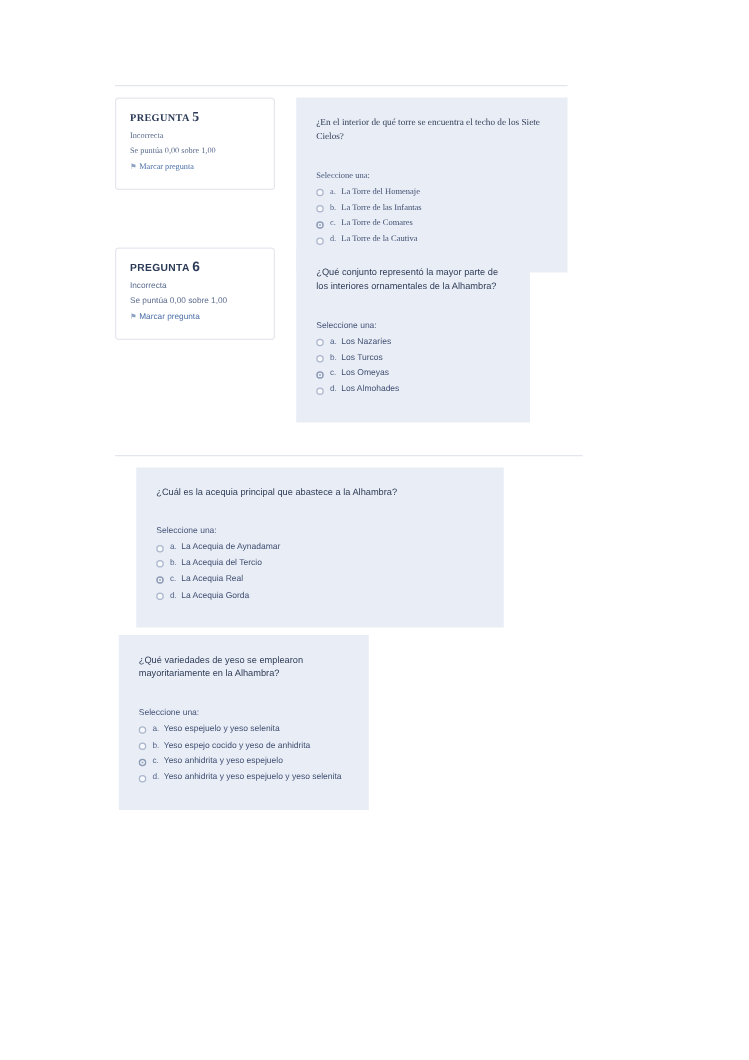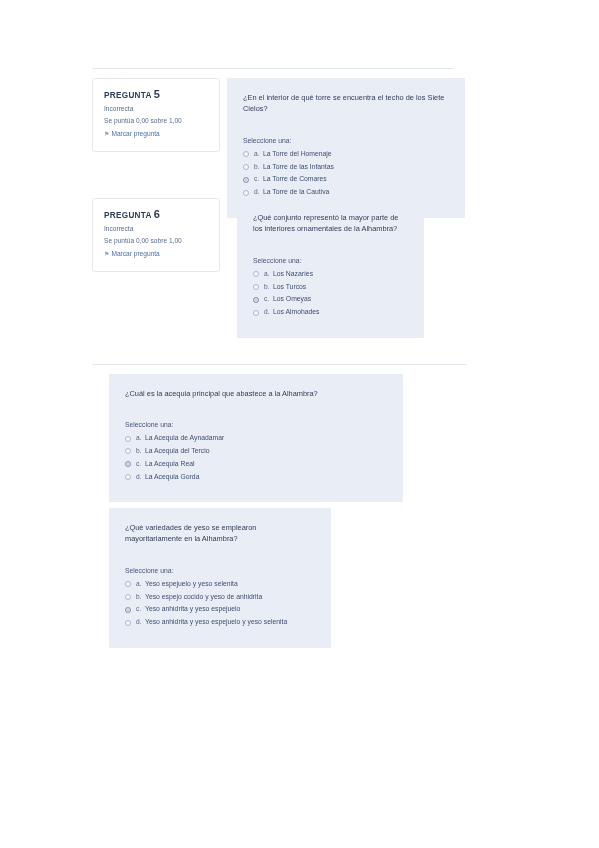--- a/index.html
+++ b/index.html
@@ -110,31 +110,31 @@
     color:#54648a;
     width:9px;
     flex:0 0 auto;
   }
   .opt-text{
     font-size:6.8px;
     color:#3f4f72;
   }
 
   
-  #block-q5{left:92px;top:78px;}
-  #block-q5 .qpanel{width:238px;min-height:113px;margin-left:7px;}
+  #block-q5{left:92px;top:78px;font-family:Liberation Serif, serif;}
+  #block-q5 .qpanel{width:217px;min-height:113px;margin-left:17px;}
 
   #block-q6{left:92px;top:198px;}
   #block-q6 .qpanel{width:187px;min-height:133px;margin-left:17px;}
 
   #block-q7{left:92px;top:374px;}
   #block-q7 .qpanel{width:294px;min-height:127px;margin-left:17px;}
 
   #block-q8{left:92px;top:508px;}
-  #block-q8 .qpanel{width:222px;min-height:140px;margin-left:17px;}
+  #block-q8 .qpanel{width:200px;min-height:140px;margin-left:3px;}
 </style>
 </head>
 <body>
 
 <div class="page">
 
   <div class="top-rule"></div>
   <div class="mid-rule"></div>
 
   <div class="qblock" id="block-q5">

